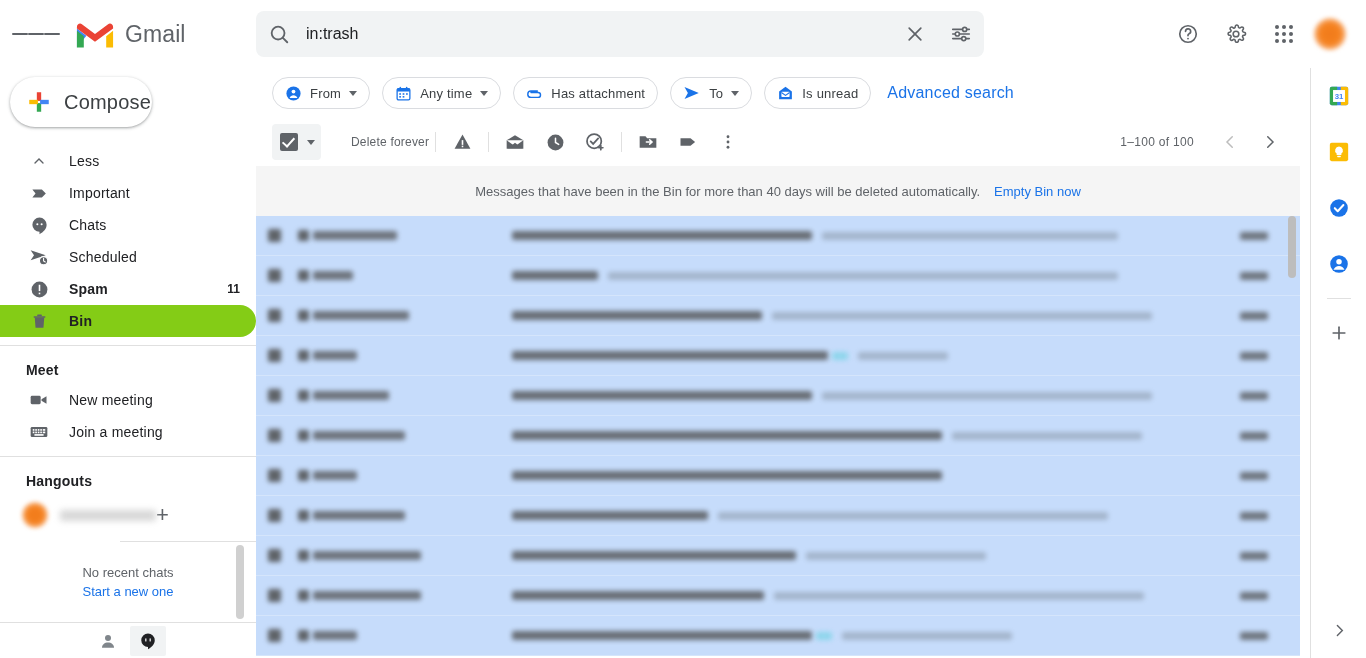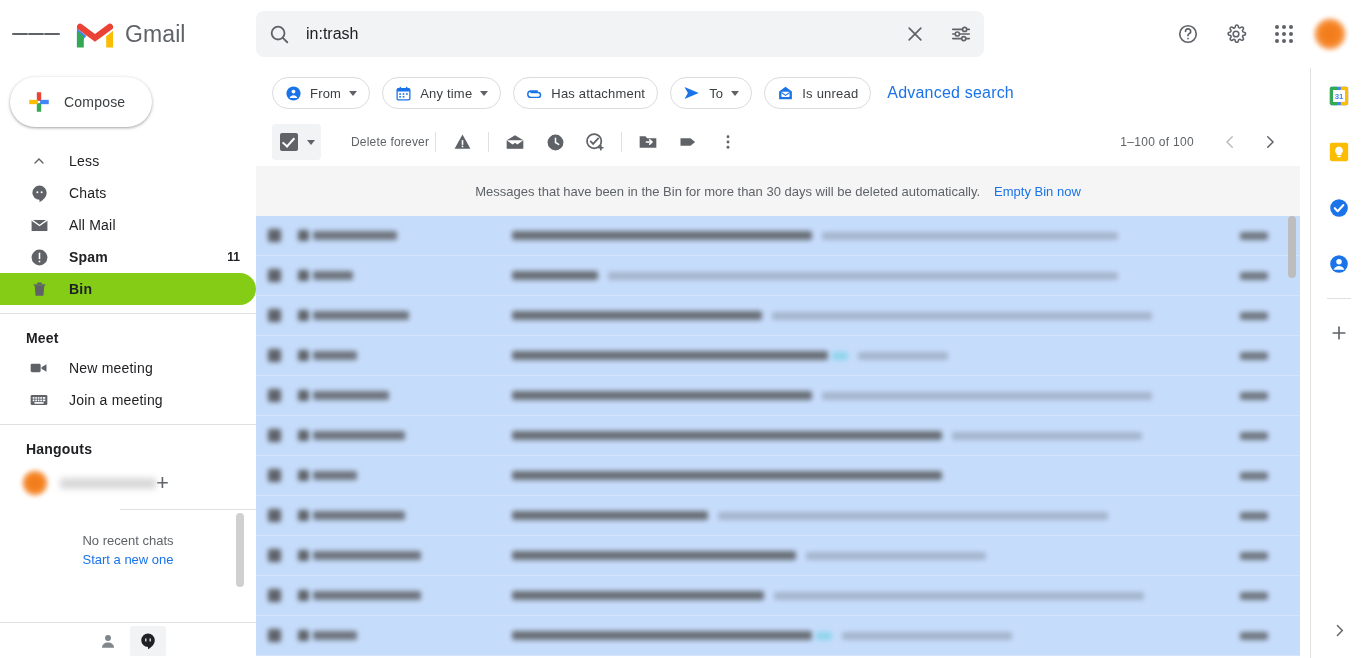--- a/index.html
+++ b/index.html
@@ -57,21 +57,21 @@
 
   
   .sidebar { position:absolute; left:0; top:68px; width:256px; height:590px; background:#fff; overflow:hidden; }
   .compose {
     margin:9px 0 0 10px; width:142px; height:50px;
     border-radius:26px; background:#fff;
     box-shadow:0 1px 2px 0 rgba(60,64,67,.3), 0 1px 3px 1px rgba(60,64,67,.15);
     display:flex; align-items:center; cursor:pointer;
   }
   .compose-plus { width:26px; height:26px; margin-left:16px; position:relative; }
-  .compose-label { font-size:14px; color:#3c4043; margin-left:12px; letter-spacing:.2px; }
+  .compose-label { font-size:20px; color:#3c4043; margin-left:12px; letter-spacing:.2px; }
 
   .navlist { margin-top:18px; }
   .navitem {
     height:32px; display:flex; align-items:center;
     border-radius:0 16px 16px 0; cursor:pointer;
     padding-left:29px; padding-right:16px; color:#202124;
   }
   .navitem .nicon { width:20px; height:20px; display:flex; align-items:center; justify-content:center; flex:0 0 20px; }
   .navitem .nlabel { font-size:14px; margin-left:20px; flex:1; letter-spacing:.2px; }
   .navitem .ncount { font-size:12px; color:#5f6368; }
@@ -255,42 +255,51 @@
     <div class="navlist">
       <div class="navitem">
         <div class="nicon">
           <svg width="16" height="16" viewBox="0 0 24 24" fill="none" stroke="#5f6368" stroke-width="2" stroke-linecap="round">
               <polyline points="6,15 12,9 18,15"></polyline>
             </svg>
         </div>
         <div class="nlabel">Less</div>
       </div>
 
+      <div class="navitem">
+        <div class="nicon">
+          <svg width="19" height="19" viewBox="0 0 24 24" fill="#5f6368">
+              <path d="M3 7h12l5 5-5 5H3l4-5-4-5z"></path>
+            </svg>
+        </div>
+        <div class="nlabel">Important</div>
+      </div>
 
       <div class="navitem">
         <div class="nicon">
           <svg width="19" height="19" viewBox="0 0 24 24" fill="#5f6368">
               <path d="M12 2a9 9 0 0 0-9 9 9 9 0 0 0 9 9v3c5-3 9-6.5 9-12a9 9 0 0 0-9-9z"></path>
               <circle cx="9.3" cy="10.5" r="1.3" fill="#fff"></circle>
               <circle cx="14.7" cy="10.5" r="1.3" fill="#fff"></circle>
             </svg>
         </div>
         <div class="nlabel">Chats</div>
       </div>
 
-
       <div class="navitem">
         <div class="nicon">
-          <svg width="19" height="19" viewBox="0 0 24 24" fill="#5f6368">
-              <path d="M2 5h20v14H2z"></path>
-              <path d="M2 5l10 7 10-7" stroke="#fff" stroke-width="1.8" fill="none"></path>
-            </svg>
-        </div>
-        <div class="nlabel">All Mail</div>
-      </div>
+          <svg width="20" height="20" viewBox="0 0 24 24" fill="#5f6368">
+              <path d="M2 4l18 6-18 6 4-6-4-6z"></path>
+              <circle cx="17.5" cy="16.5" r="5" fill="#5f6368" stroke="#fff" stroke-width="1.4"></circle>
+              <path d="M17.5 13.6v3.1l2 1.2" stroke="#fff" stroke-width="1.3" fill="none" stroke-linecap="round"></path>
+            </svg>
+        </div>
+        <div class="nlabel">Scheduled</div>
+      </div>
+
 
       <div class="navitem bold">
         <div class="nicon">
           <svg width="19" height="19" viewBox="0 0 24 24" fill="#5f6368">
               <circle cx="12" cy="12" r="10"></circle>
               <rect x="11" y="6" width="2" height="8" fill="#fff"></rect>
               <rect x="11" y="16" width="2" height="2" fill="#fff"></rect>
             </svg>
         </div>
         <div class="nlabel">Spam</div>
@@ -496,21 +505,21 @@
         </div>
         <div class="pagebtn">
           <svg width="18" height="18" viewBox="0 0 24 24" fill="none" stroke="#5f6368" stroke-width="2" stroke-linecap="round">
               <polyline points="9,5 16,12 9,19"></polyline>
             </svg>
         </div>
       </div>
     </div>
 
     <div class="banner">
-      <span>Messages that have been in the Bin for more than 30 days will be deleted automatically.</span>
+      <span>Messages that have been in the Bin for more than 40 days will be deleted automatically.</span>
       <span class="bl">Empty Bin now</span>
     </div>
 
     <div class="maillist">
       <div id="rows">
           <div class="mailrow" style="position: relative;">
             <div class="m-cb blur"></div>
             <div class="m-star blur"></div>
             <div class="m-sender blur" style="width: 84px;"></div>
             <div class="m-mid" style="margin-left: 115px;">

